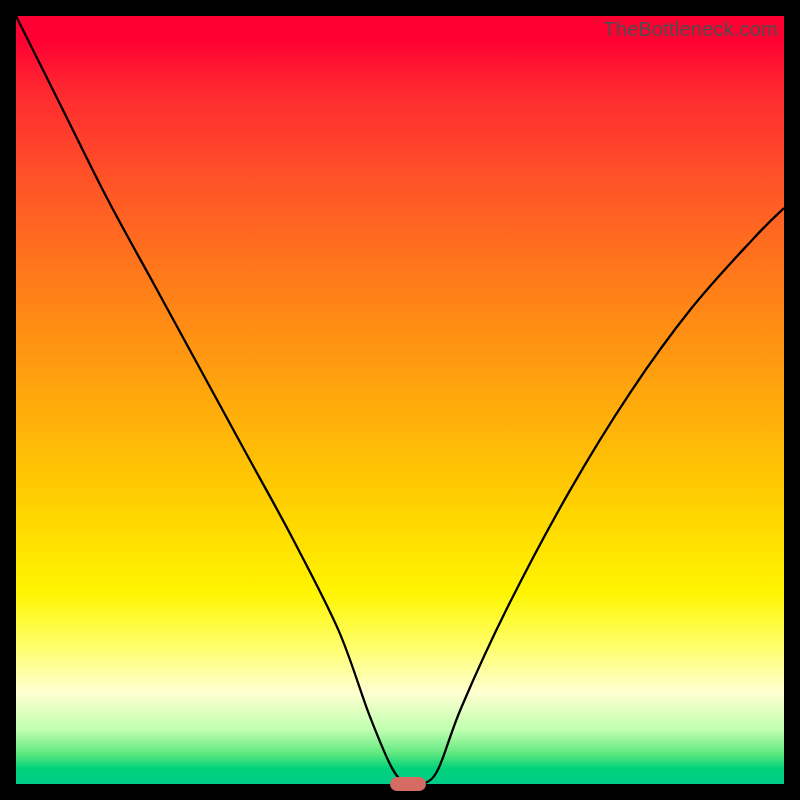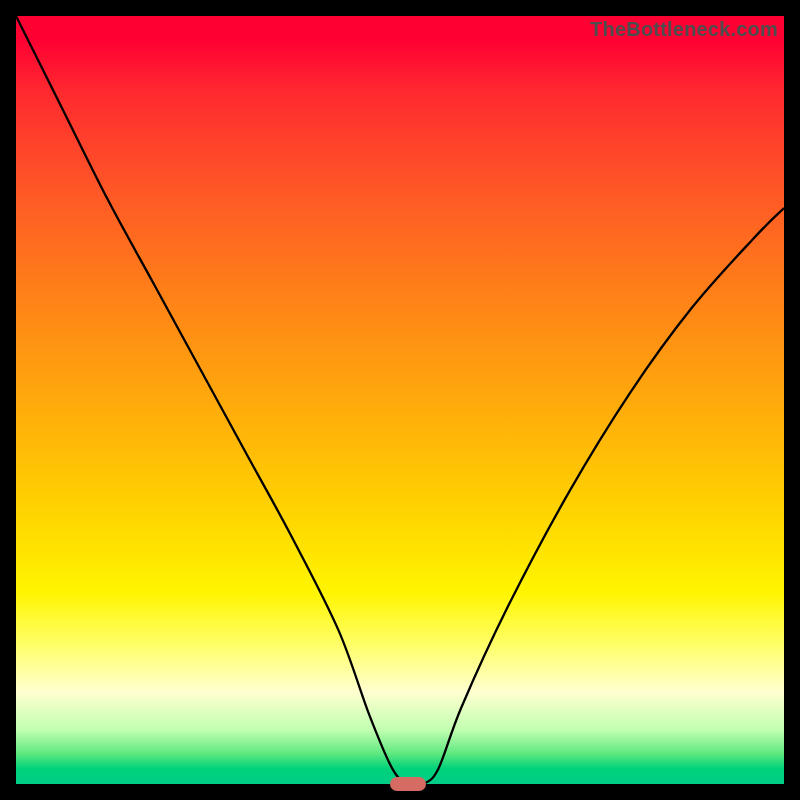--- a/index.html
+++ b/index.html
@@ -39,21 +39,21 @@
       #00d27a 98%,
       #00cc88 100%
     );
   }
   .watermark {
     position: absolute;
     top: 2px;
     right: 6px;
     color: #4d4d4d;
     font-size: 20px;
-    font-weight: 700;
+    font-weight: 400;
     letter-spacing: 0.2px;
     user-select: none;
   }
   svg.curve {
     position: absolute;
     left: 0;
     top: 0;
     width: 768px;
     height: 768px;
     overflow: visible;

